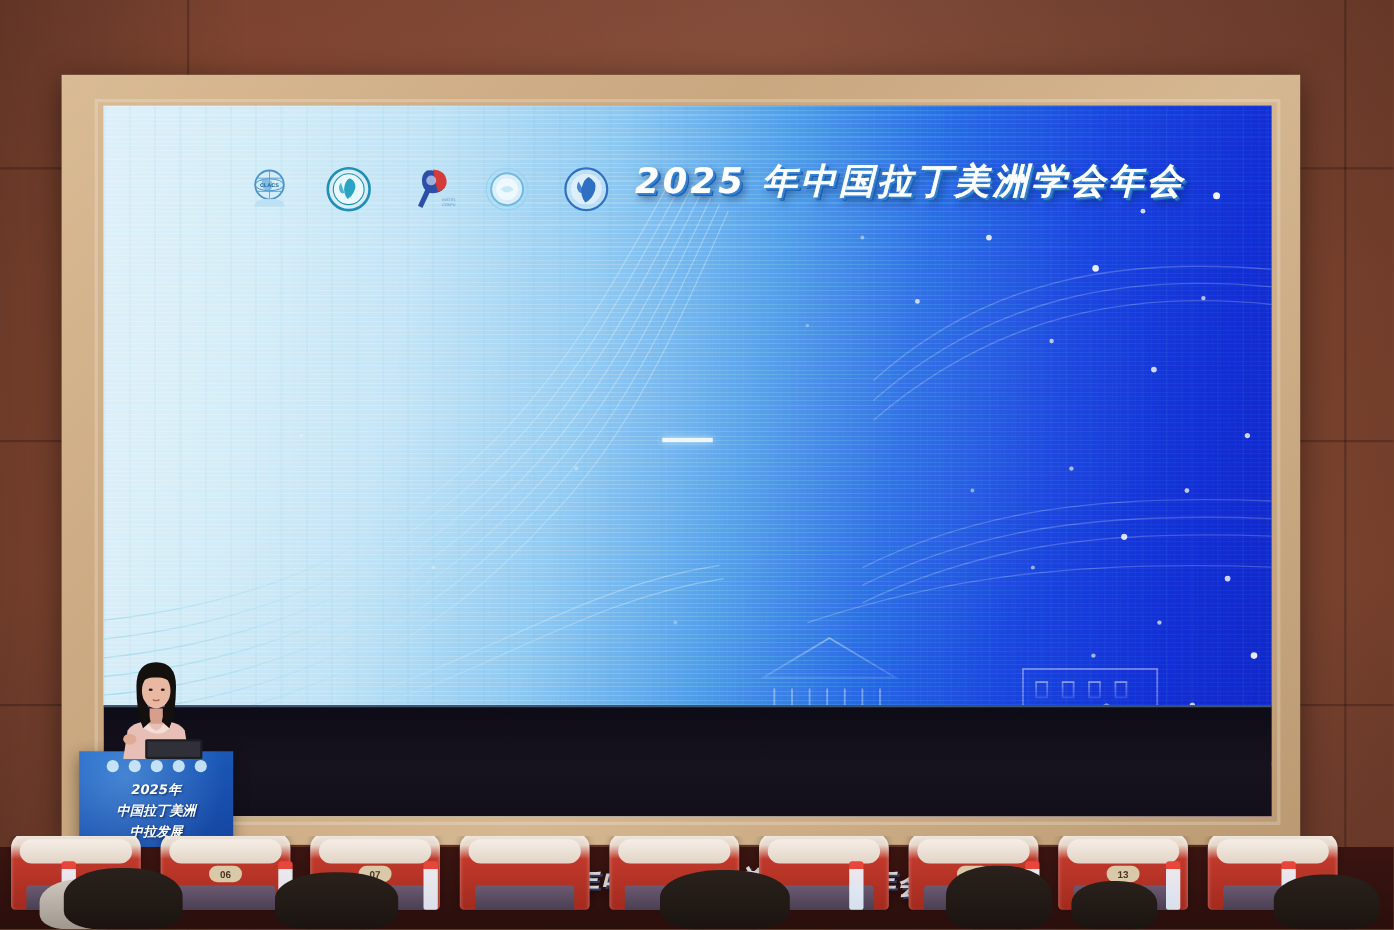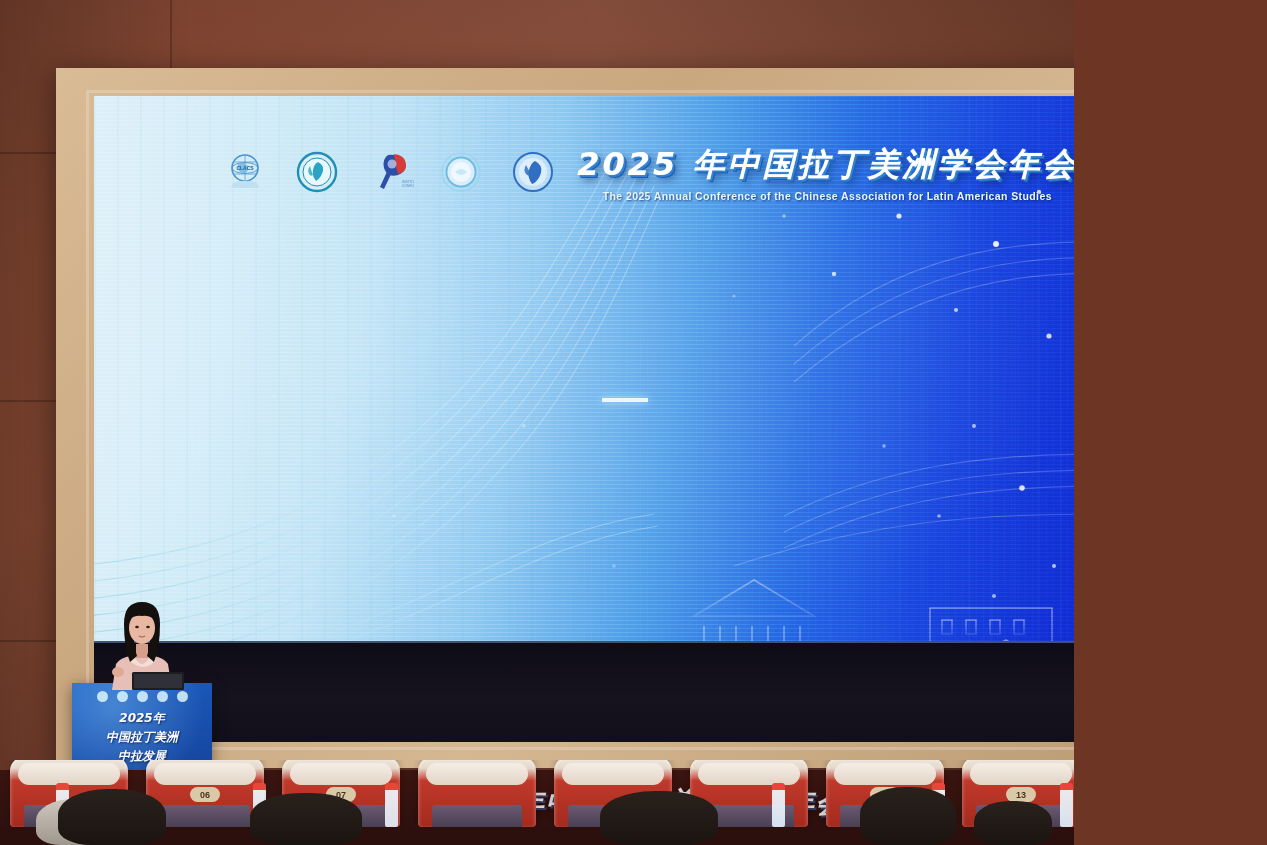--- a/index.html
+++ b/index.html
@@ -3,21 +3,21 @@
 <meta charset="utf-8">
 <style>
   * { box-sizing: border-box; margin: 0; padding: 0; }
   html, body {
     width: 1267px; height: 845px;
     overflow: hidden;
     font-family: "Liberation Sans", sans-serif;
     background: #6d3524;
   }
 
-  #stage { position: relative; width: 1074px; height: 845px; overflow: hidden; }
+  #stage { position: relative; width: 1267px; height: 845px; overflow: hidden; }
 
   
   .wall {
     position: absolute; inset: 0;
     background:
       linear-gradient(90deg, rgba(0,0,0,.22) 0%, rgba(0,0,0,0) 18%, rgba(255,255,255,.05) 55%, rgba(0,0,0,.18) 100%),
       linear-gradient(180deg, #7c4330 0%, #8a4a33 30%, #8e4d35 62%, #7a4130 100%);
   }
   .wall-seam {
     position: absolute; background: rgba(0,0,0,.22);
@@ -434,21 +434,20 @@
             <circle cx="21" cy="21" r="19" fill="none" stroke="#2f6fc4" stroke-width="2"></circle>
             <circle cx="21" cy="21" r="14" fill="#eaf4ff" opacity=".7"></circle>
             <path d="M23,10 q8,4 6,12 q-3,9 -9,11 q-5,-7 -3,-14 q2,-7 6,-9 Z" fill="#2f6fc4"></path>
             <path d="M14,14 q-3,5 0,9 q3,3 5,0 q-3,-5 -5,-9 Z" fill="#2f6fc4" opacity=".85"></path>
           </svg>
         </div>
       </div>
 
       <div class="header-block">
         <div class="header-cn">2025 年中国拉丁美洲学会年会</div>
-        <div class="header-en">The 2025 Annual Conference of the Chinese Association for Latin American Studies</div>
       </div>
 
       <div class="name-divider"></div>
 
       <div class="dark-band">
         <div class="dark-band-edge"></div>
       </div>
     </div>
   </div>
 

